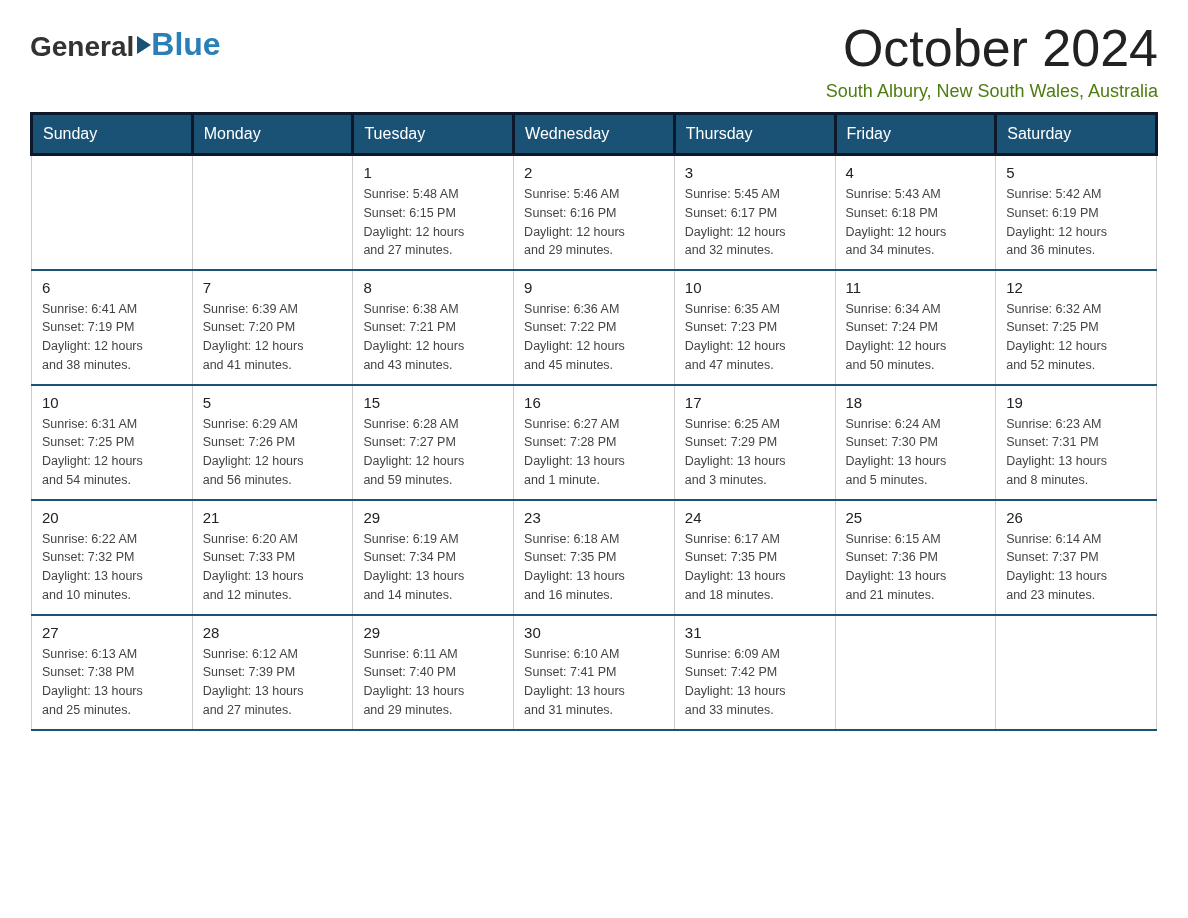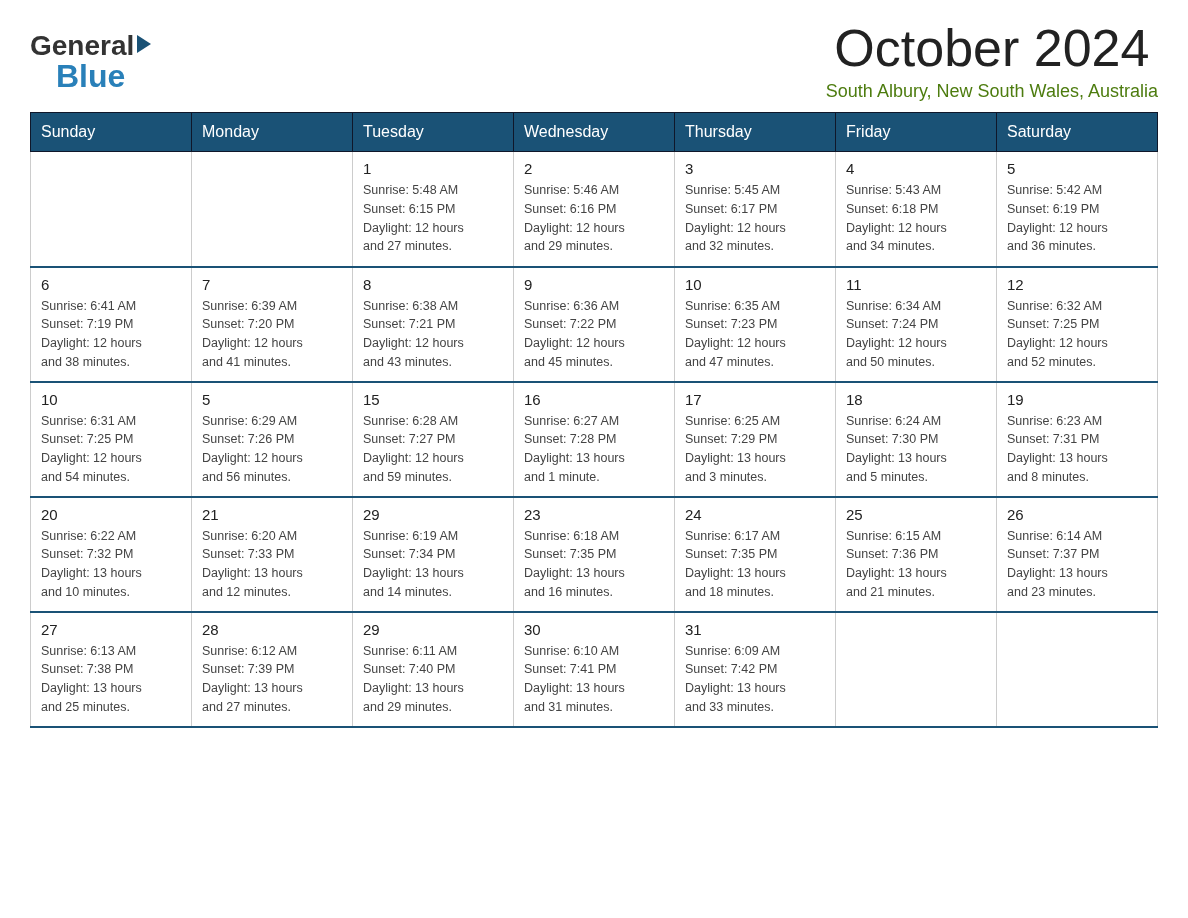--- a/index.html
+++ b/index.html
@@ -12,22 +12,22 @@
       padding: 20px 30px;
     }
     .header-section {
       display: flex;
       justify-content: space-between;
       align-items: flex-start;
       margin-bottom: 8px;
     }
     .logo {
       display: flex;
-      flex-direction: column;
-      align-items: center;
+      flex-direction: row;
+      align-items: flex-end;
       padding-top: 10px;
     }
     .logo-text {
       display: flex;
       align-items: center;
     }
     .logo-general {
       font-size: 28px;
       font-weight: bold;
       color: #333;
@@ -41,21 +41,21 @@
       margin-left: 3px;
       margin-top: -4px;
     }
     .logo-blue {
       font-size: 32px;
       font-weight: bold;
       color: #2980b9;
       margin-top: -4px;
     }
     .title-section {
-      text-align: center;
+      text-align: right;
       margin-left: 24px;
     }
     .month-title {
       font-size: 52px;
       font-weight: normal;
       color: #222;
       line-height: 1.1;
     }
     .location-title {
       font-size: 18px;
@@ -67,21 +67,21 @@
       border-collapse: collapse;
       margin-top: 10px;
     }
     .calendar-table th {
       background-color: #1a5276;
       color: #fff;
       font-size: 16px;
       font-weight: normal;
       padding: 10px 10px;
       text-align: left;
-      border: 1px solid #0f172a;
+      border: 3px solid #0f172a;
     }
     .calendar-table td {
       vertical-align: top;
       padding: 8px 10px;
       border: 1px solid #ccc;
       font-size: 13px;
       width: 14.28%;
       min-height: 100px;
       height: 115px;
     }

